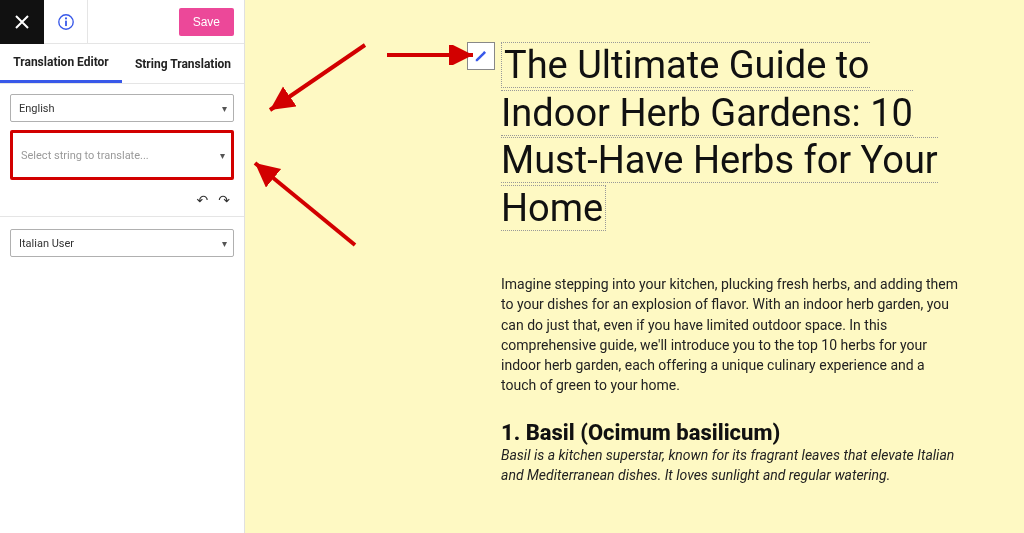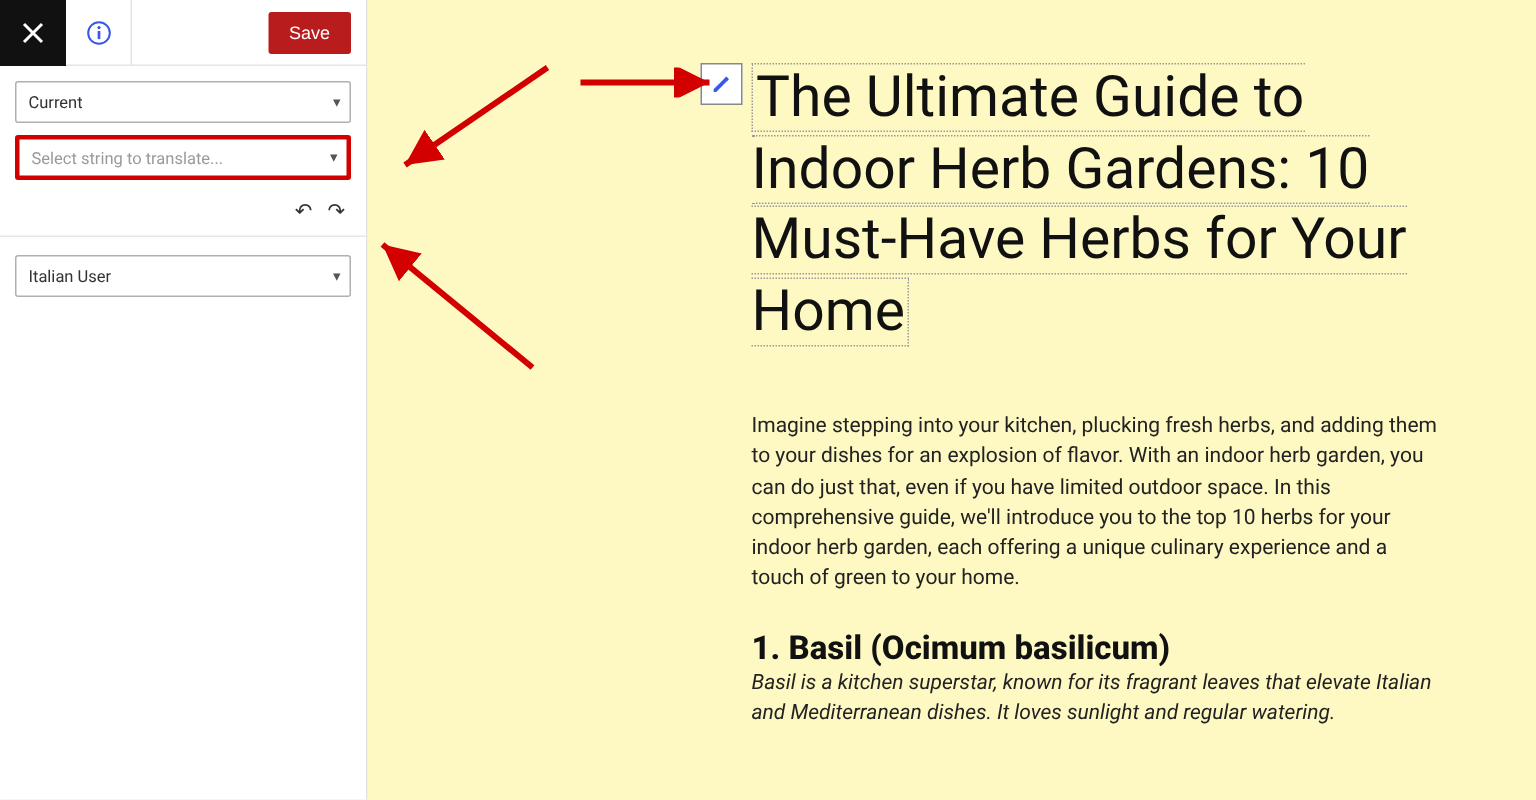--- a/index.html
+++ b/index.html
@@ -33,21 +33,21 @@
   }
   .close-btn svg { width: 16px; height: 16px; }
   .info-btn {
     width: 44px; height: 44px;
     display: flex; align-items: center; justify-content: center;
     border-right: 1px solid #e5e5e5;
   }
   .info-btn svg { width: 18px; height: 18px; }
   .spacer { flex: 1; }
   .save-btn {
-    background: #b91c1c;
+    background: #ec4899;
     color: #fff;
     border: none;
     padding: 7px 14px;
     font-size: 12px;
     border-radius: 2px;
     margin-right: 10px;
     cursor: pointer;
   }
   .tabs {
     display: flex;
@@ -72,21 +72,21 @@
     display: flex; align-items: center;
     padding: 0 8px;
     font-size: 11px;
     color: #333;
     background: #fff;
     position: relative;
     margin-bottom: 8px;
   }
   .select.hlight {
     border: 3px solid #d20000;
-    height: 30px;
+    height: 50px;
   }
   .select .placeholder { color: #9a9a9a; }
   .select .caret {
     position: absolute; right: 6px; top: 50%; transform: translateY(-50%);
     font-size: 10px; color: #555;
   }
   .undo-redo {
     display: flex; justify-content: flex-end; gap: 10px;
     padding: 4px 4px 8px 0;
   }
@@ -166,24 +166,28 @@
       <svg viewBox="0 0 20 20">
           <circle cx="10" cy="10" r="8" fill="none" stroke="#3858e9" stroke-width="1.5"></circle>
           <circle cx="10" cy="6" r="1.2" fill="#3858e9"></circle>
           <rect x="9" y="8.5" width="2" height="6" fill="#3858e9"></rect>
         </svg>
     </div>
     <div class="spacer"></div>
     <button class="save-btn">Save</button>
   </div>
 
+  <div class="tabs">
+    <div class="tab active">Translation Editor</div>
+    <div class="tab">String Translation</div>
+  </div>
 
   <div class="panel-body">
     <div class="select">
-      <span>Current</span>
+      <span>English</span>
       <span class="caret">▾</span>
     </div>
 
     <div class="select hlight">
       <span class="placeholder">Select string to translate...</span>
       <span class="caret">▾</span>
     </div>
 
     <div class="undo-redo">
       <span>↶</span>

